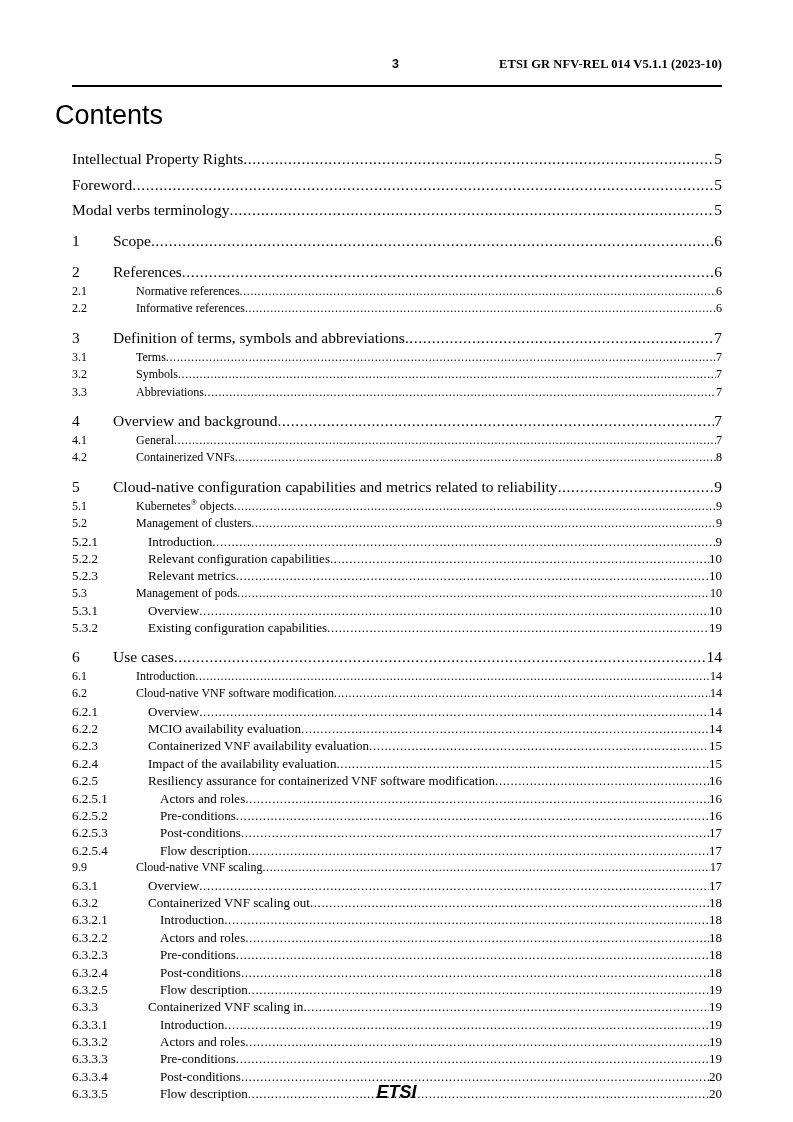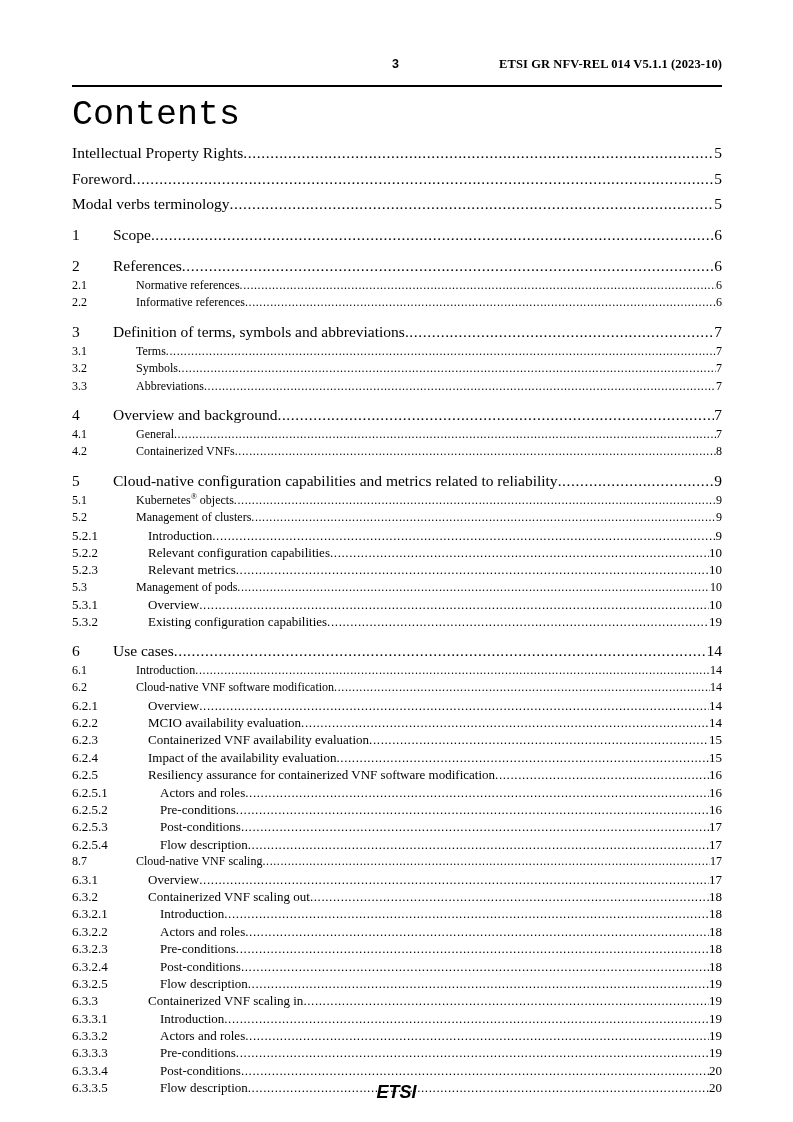--- a/index.html
+++ b/index.html
@@ -54,34 +54,34 @@
     left: 72px;
     top: 85px;
     width: 650px;
     height: 2px;
     background: #000000;
   }
 
   
   .contents-title {
     position: absolute;
-    left: 72px;
+    left: 55px;
     top: 99px;
-    font-family: Liberation Mono, monospace;
+    font-family: Liberation Sans, sans-serif;
     font-weight: normal;
-    font-size: 35px;
+    font-size: 27px;
     line-height: 32px;
     letter-spacing: 0px;
   }
 
   
   .toc {
     position: absolute;
     left: 72px;
-    top: 140px;
+    top: 146px;
     width: 650px;
   }
 
   .toc-row {
     display: flex;
     align-items: baseline;
     width: 650px;
     white-space: nowrap;
   }
 
@@ -391,21 +391,21 @@
         <span class="toc-dots"></span>
         <span class="toc-page">17</span>
       </div>
       <div class="toc-row lvl4">
         <span class="toc-num">6.2.5.4</span>
         <span class="toc-label">Flow description</span>
         <span class="toc-dots"></span>
         <span class="toc-page">17</span>
       </div>
       <div class="toc-row lvl2">
-        <span class="toc-num">8.7</span>
+        <span class="toc-num">9.9</span>
         <span class="toc-label">Cloud-native VNF scaling</span>
         <span class="toc-dots"></span>
         <span class="toc-page">17</span>
       </div>
       <div class="toc-row lvl3">
         <span class="toc-num">6.3.1</span>
         <span class="toc-label">Overview</span>
         <span class="toc-dots"></span>
         <span class="toc-page">17</span>
       </div>

